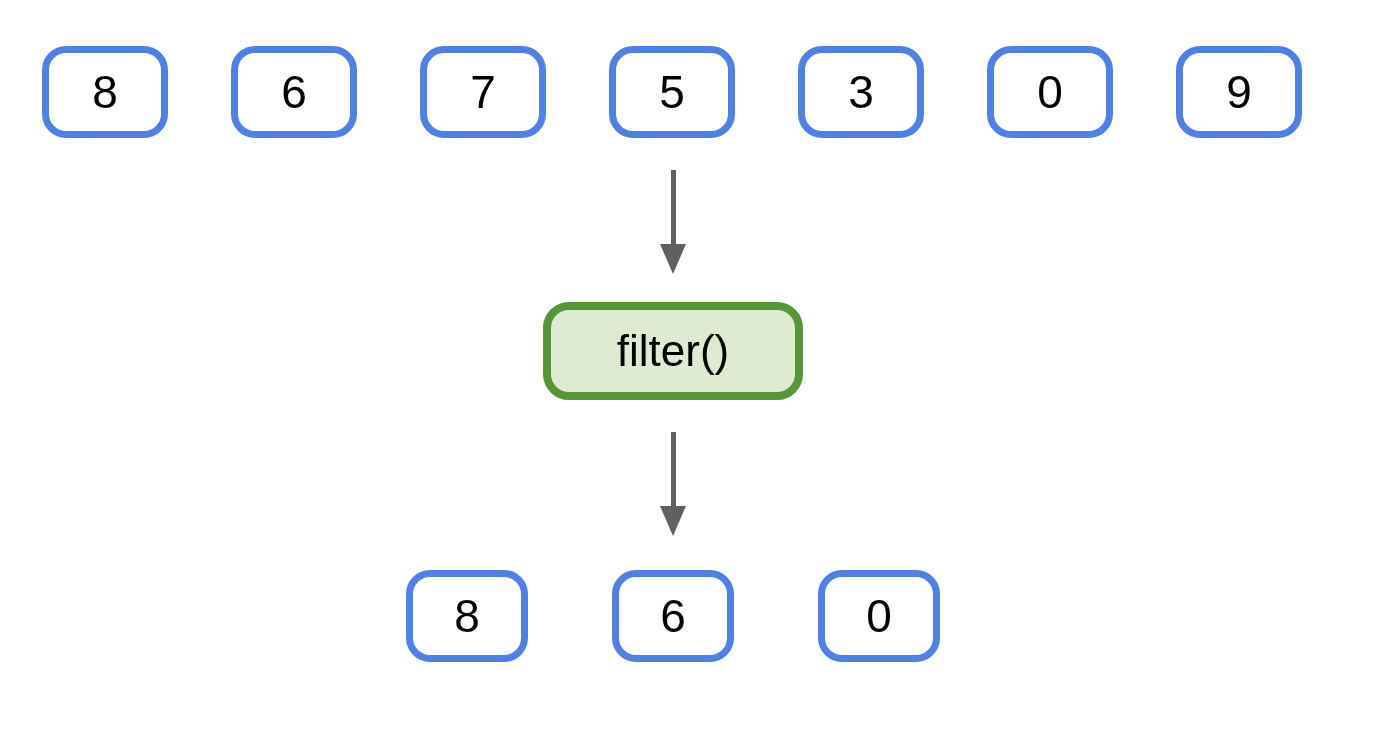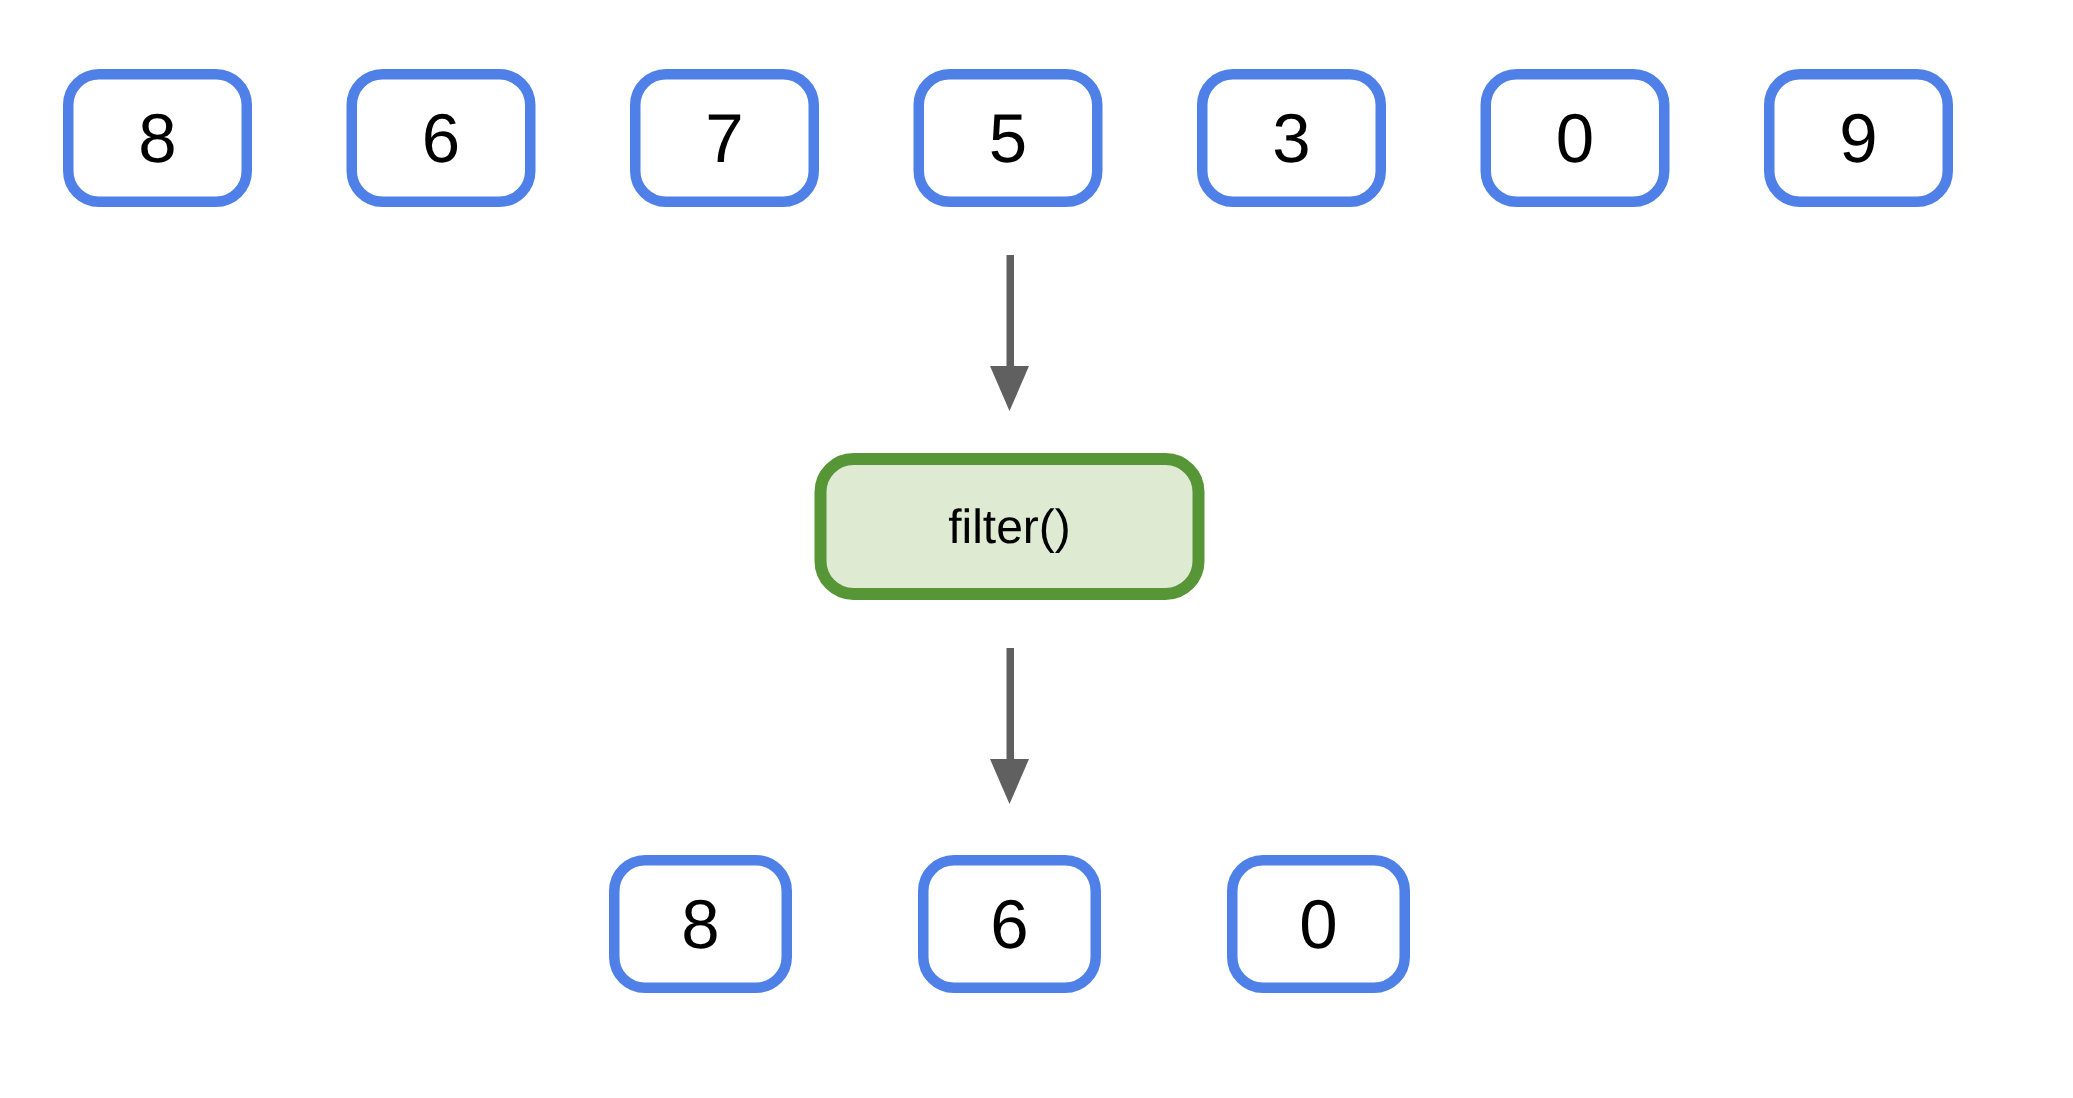--- a/index.html
+++ b/index.html
@@ -56,21 +56,21 @@
     width: 260px;
     height: 98px;
     background: #dfead3;
     border: 8px solid #579636;
     border-radius: 26px;
     display: flex;
     align-items: center;
     justify-content: center;
   }
   .fn-box span {
-    font-size: 32px;
+    font-size: 44px;
     font-weight: 500;
     color: #000000;
     line-height: 1;
   }
   .arrow {
     position: absolute;
     width: 26px;
     display: flex;
     flex-direction: column;
     align-items: center;

